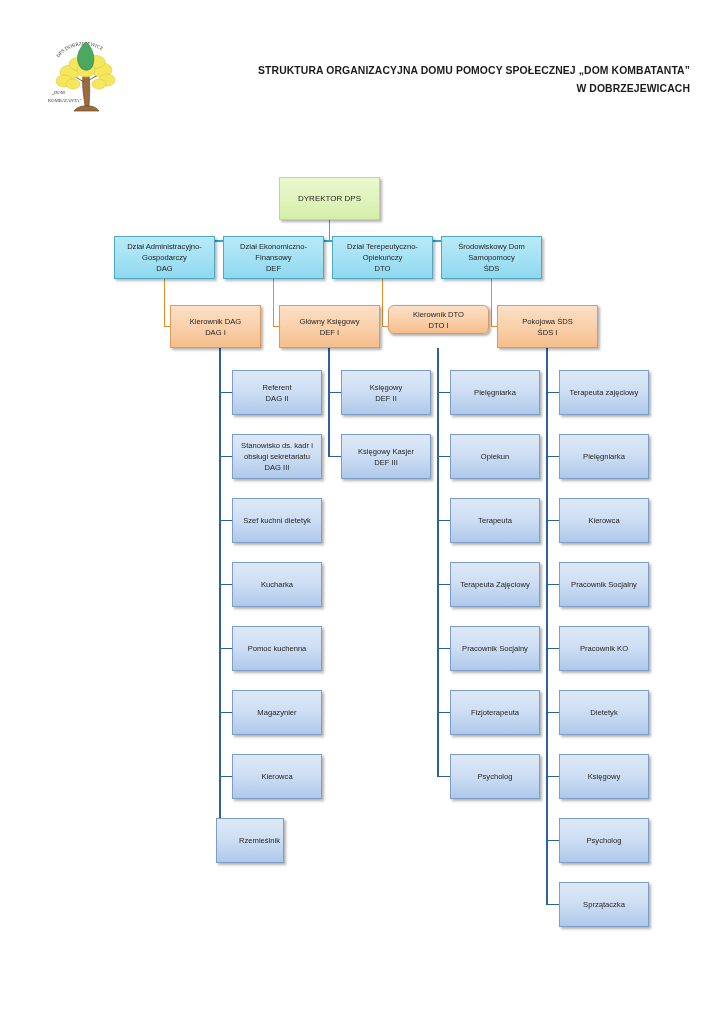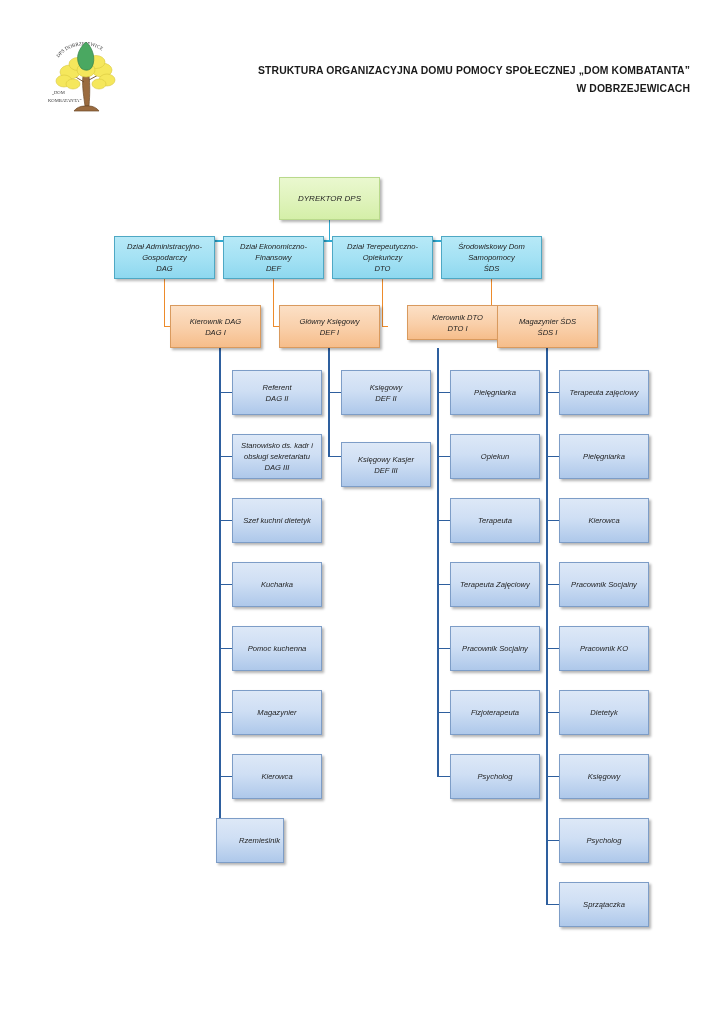--- a/index.html
+++ b/index.html
@@ -58,21 +58,20 @@
     box-sizing: border-box;
     display: flex;
     align-items: center;
     justify-content: center;
     text-align: center;
     font-size: 7.6px;
     line-height: 1.45;
     color: #1d1d1d;
     white-space: pre-line;
     padding: 4px 3px;
-    font-style: italic;
   }
 
   
   .node.director {
     background: linear-gradient(180deg, #eaf8cf 0%, #dff3bb 55%, #d4efa8 100%);
     border: 1px solid #b9d98c;
     box-shadow: 1.5px 1.5px 2.5px rgba(0,0,0,0.30);
     font-size: 8px;
   }
 
@@ -196,38 +195,38 @@
     <div class="node dept" style="left: 332px; top: 236px; width: 101px; height: 43px;"><span>Dział Terepeutyczno-
 Opiekuńczy
 DTO</span></div>
     <div class="node dept" style="left: 441px; top: 236px; width: 101px; height: 43px;"><span>Środowiskowy Dom
 Samopomocy
 ŚDS</span></div>
     <div class="node manager" style="left: 170px; top: 305px; width: 91px; height: 43px;"><span>Kierownik DAG
 DAG I</span></div>
     <div class="node manager" style="left: 279px; top: 305px; width: 101px; height: 43px;"><span>Główny Księgowy
 DEF  I</span></div>
-    <div class="node manager" style="left: 407px; top: 305px; width: 101px; height: 35px;"><span>Kierownik DTO
+    <div class="node manager" style="left: 388px; top: 305px; width: 101px; height: 29px; border-radius: 6px;"><span>Kierownik DTO
 DTO  I</span></div>
-    <div class="node manager" style="left: 497px; top: 305px; width: 101px; height: 43px;"><span>Magazynier ŚDS
+    <div class="node manager" style="left: 497px; top: 305px; width: 101px; height: 43px;"><span>Pokojowa ŚDS
 ŚDS  I</span></div>
     <div class="node staff" style="left: 232px; top: 370px; width: 90px; height: 45px;"><span>Referent
 DAG II</span></div>
     <div class="node staff" style="left: 232px; top: 434px; width: 90px; height: 45px;"><span>Stanowisko ds. kadr i
 obsługi sekretariatu
 DAG III</span></div>
     <div class="node staff" style="left: 232px; top: 498px; width: 90px; height: 45px;"><span>Szef kuchni dietetyk</span></div>
     <div class="node staff" style="left: 232px; top: 562px; width: 90px; height: 45px;"><span>Kucharka</span></div>
     <div class="node staff" style="left: 232px; top: 626px; width: 90px; height: 45px;"><span>Pomoc kuchenna</span></div>
     <div class="node staff" style="left: 232px; top: 690px; width: 90px; height: 45px;"><span>Magazynier</span></div>
     <div class="node staff" style="left: 232px; top: 754px; width: 90px; height: 45px;"><span>Kierowca</span></div>
     <div class="node staff" style="left: 216px; top: 818px; width: 68px; height: 45px; justify-content: flex-end;"><span>Rzemieślnik</span></div>
     <div class="node staff" style="left: 341px; top: 370px; width: 90px; height: 45px;"><span>Księgowy
 DEF II</span></div>
-    <div class="node staff" style="left: 341px; top: 434px; width: 90px; height: 45px; margin-top: 8px;"><span>Księgowy Kasjer
+    <div class="node staff" style="left: 341px; top: 434px; width: 90px; height: 45px;"><span>Księgowy Kasjer
 DEF III</span></div>
     <div class="node staff" style="left: 450px; top: 370px; width: 90px; height: 45px;"><span>Pielęgniarka</span></div>
     <div class="node staff" style="left: 450px; top: 434px; width: 90px; height: 45px;"><span>Opiekun</span></div>
     <div class="node staff" style="left: 450px; top: 498px; width: 90px; height: 45px;"><span>Terapeuta</span></div>
     <div class="node staff" style="left: 450px; top: 562px; width: 90px; height: 45px;"><span>Terapeuta Zajęciowy</span></div>
     <div class="node staff" style="left: 450px; top: 626px; width: 90px; height: 45px;"><span>Pracownik Socjalny</span></div>
     <div class="node staff" style="left: 450px; top: 690px; width: 90px; height: 45px;"><span>Fizjoterapeuta</span></div>
     <div class="node staff" style="left: 450px; top: 754px; width: 90px; height: 45px;"><span>Psycholog</span></div>
     <div class="node staff" style="left: 559px; top: 370px; width: 90px; height: 45px;"><span>Terapeuta zajęciowy</span></div>
     <div class="node staff" style="left: 559px; top: 434px; width: 90px; height: 45px;"><span>Pielęgniarka</span></div>

